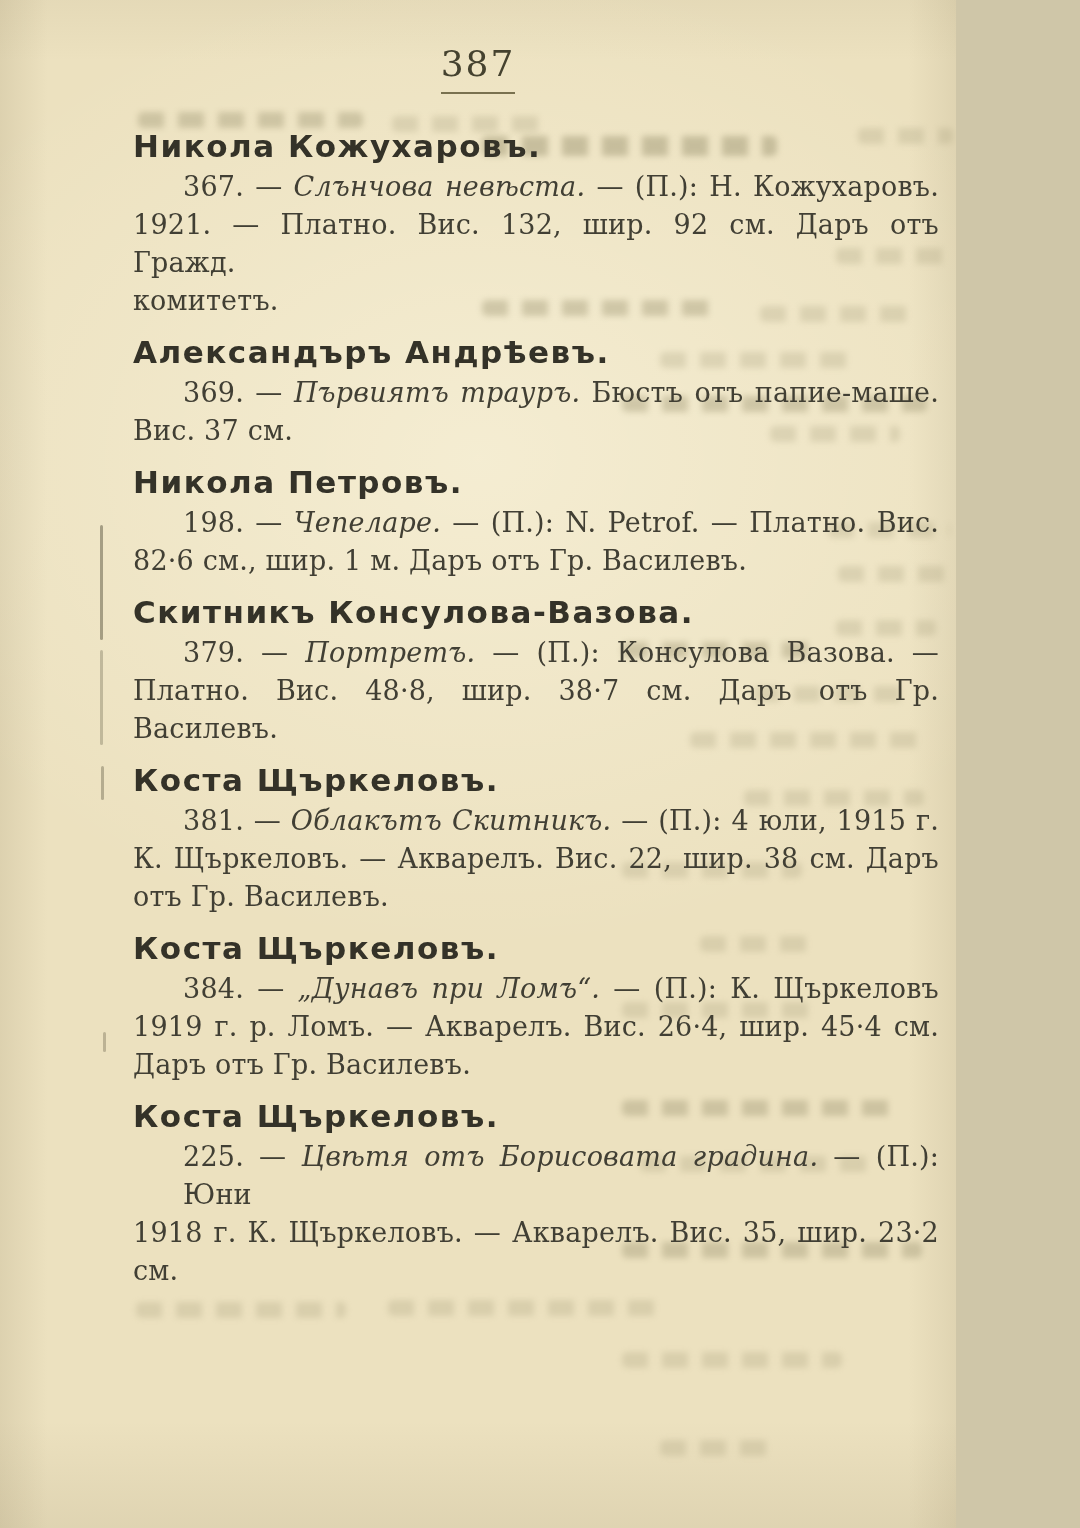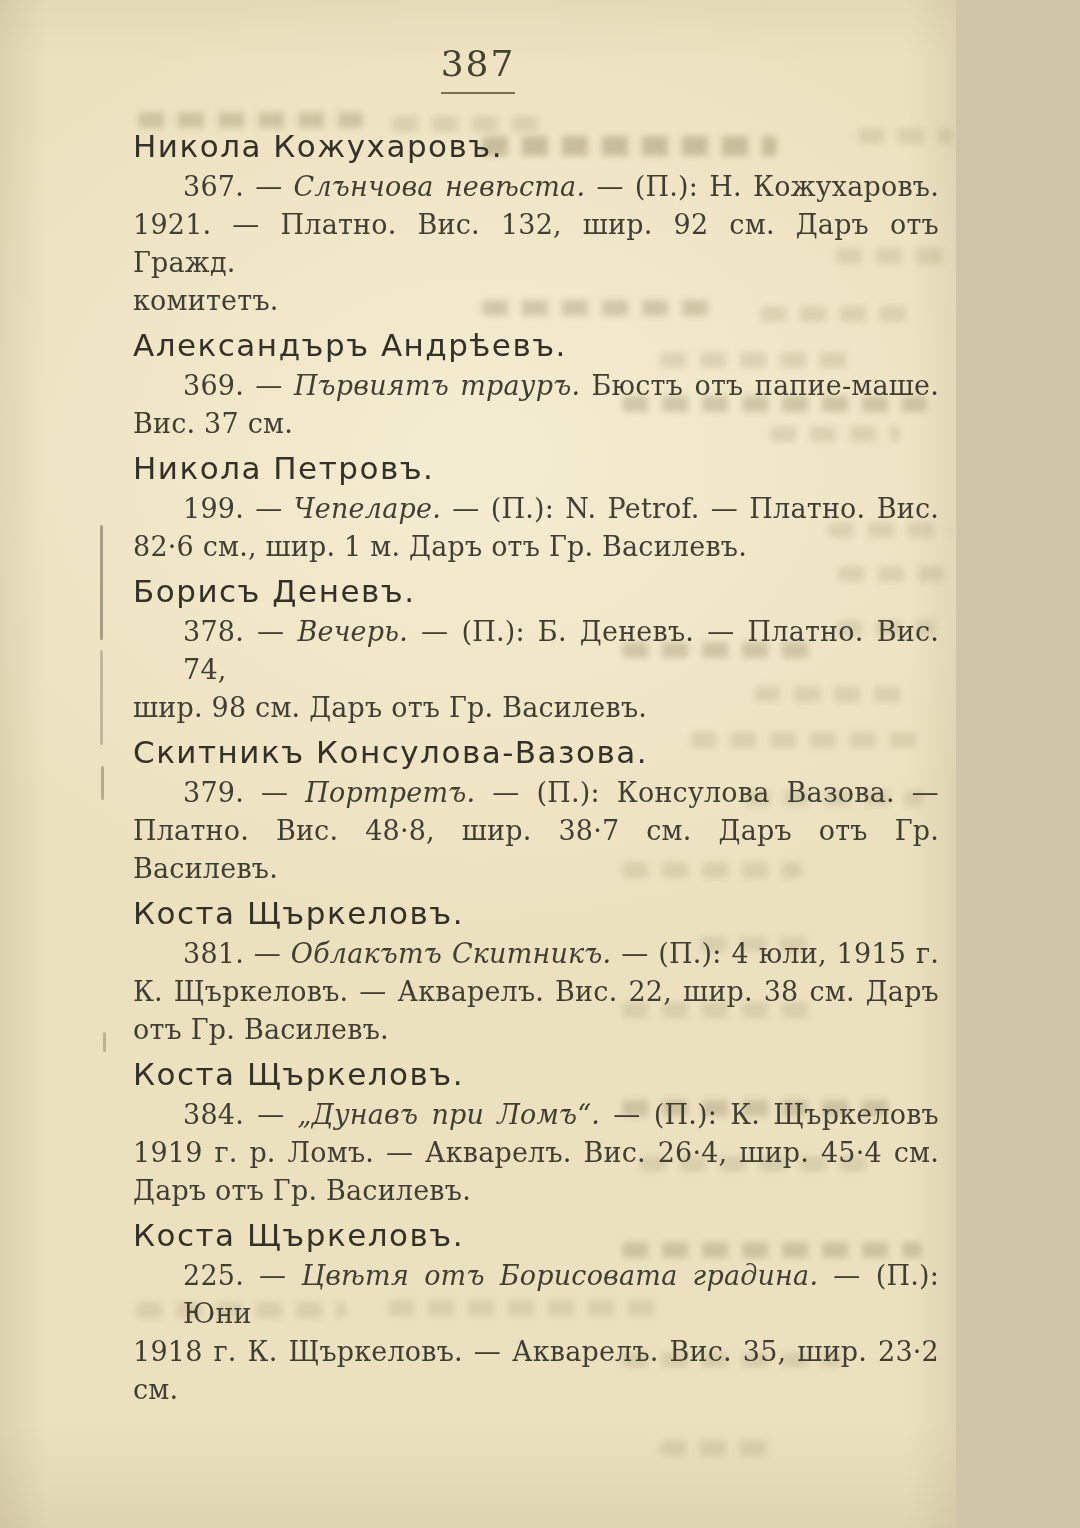--- a/index.html
+++ b/index.html
@@ -30,24 +30,24 @@
   }
   .page-number-rule{
     width:74px;height:2px;margin:6px auto 0;
     background:#79714f;
   }
 
   
   .content{margin:36px 0 0 133px;width:806px;position:relative;z-index:2;}
   .entry h2{
     font-family:"DejaVu Sans", sans-serif;
-    font-weight:normal;
+    font-weight:bold;
     font-size:31px;line-height:32px;
     letter-spacing:1.5px;
-    margin:9px 0 6px;
+    margin:16px 0 6px;
     color:#343228;
   }
   .line{
     font-size:27px;line-height:38px;
     letter-spacing:0.2px;
     text-align:justify;
     text-align-last:justify;
     white-space:normal;
     color:#413f34;
   }
@@ -129,32 +129,25 @@
     <div class="para">
           <div class="line first"><span class="b">369.</span><span> — </span><span class="i">Първиятъ трауръ.</span><span> Бюстъ отъ папие-маше.</span></div>
           <div class="line last"><span>Вис. 37 см.</span></div>
         </div>
   </section>
 
 
   <section class="entry">
     <h2 class="artist">Никола Петровъ.</h2>
     <div class="para">
-          <div class="line first"><span class="b">199.</span><span> — </span><span class="i">Чепеларе.</span><span> — (П.): N. Petrof. — Платно. Вис.</span></div>
+          <div class="line first"><span class="b">198.</span><span> — </span><span class="i">Чепеларе.</span><span> — (П.): N. Petrof. — Платно. Вис.</span></div>
           <div class="line last"><span>82·6 см., шир. 1 м. Даръ отъ Гр. Василевъ.</span></div>
         </div>
   </section>
 
-  <section class="entry">
-    <h2 class="artist">Борисъ Деневъ.</h2>
-    <div class="para">
-          <div class="line first"><span class="b">378.</span><span> — </span><span class="i">Вечерь.</span><span> — (П.): Б. Деневъ. — Платно. Вис. 74,</span></div>
-          <div class="line last"><span>шир. 98 см. Даръ отъ Гр. Василевъ.</span></div>
-        </div>
-  </section>
 
   <section class="entry">
     <h2 class="artist">Скитникъ Консулова-Вазова.</h2>
     <div class="para">
           <div class="line first"><span class="b">379.</span><span> — </span><span class="i">Портретъ.</span><span> — (П.): Консулова Вазова. —</span></div>
           <div class="line last"><span>Платно. Вис. 48·8, шир. 38·7 см. Даръ отъ Гр. Василевъ.</span></div>
         </div>
   </section>
 
   <section class="entry">

